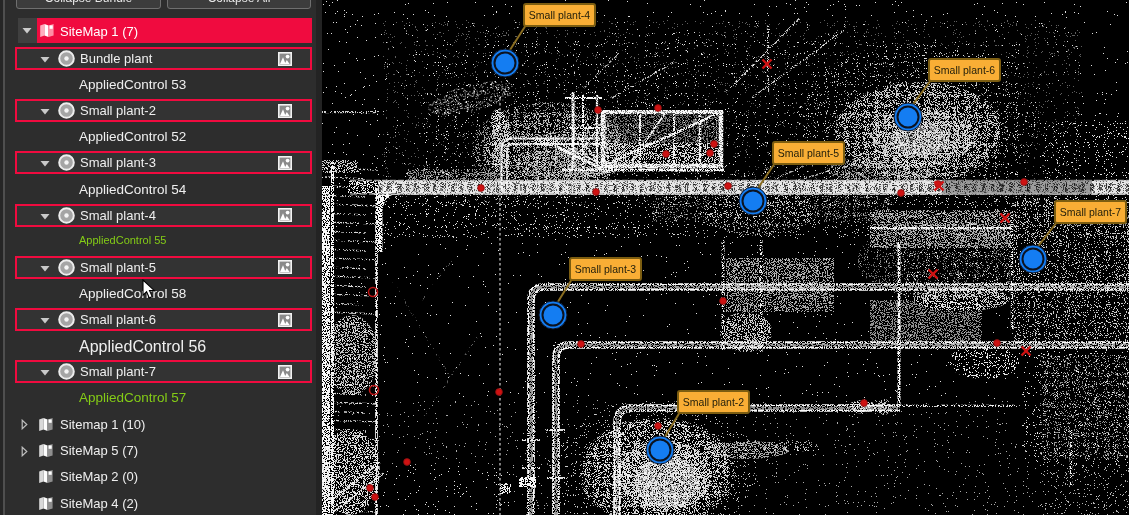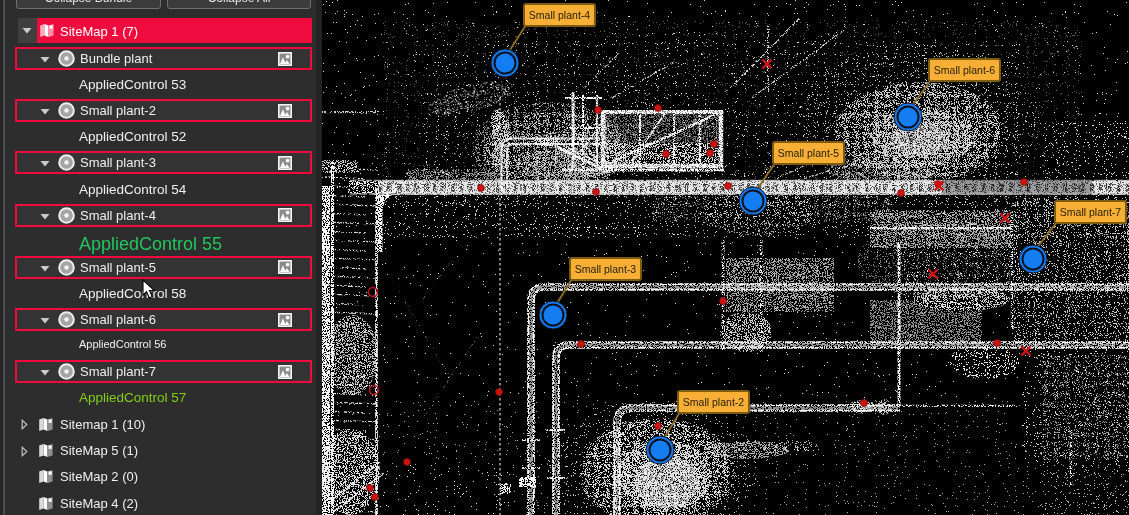--- a/index.html
+++ b/index.html
@@ -114,21 +114,21 @@
 
 <div style="position:absolute;left:80px;top:207.6px;color:#efefef;font-size:13px;white-space:nowrap">Small plant-4</div>
 
 <svg style="position:absolute;left:278px;top:208.1px" width="14" height="14" viewBox="0 0 14 14">
       <rect x="0.8" y="0.8" width="12.4" height="12.4" fill="#8a8a8a" stroke="#f2f2f2" stroke-width="1.6"></rect>
       <circle cx="9.6" cy="4.6" r="1.9" fill="#fff"></circle>
       <path d="M2,12 L5,5.2 L7.6,12 Z" fill="#fff"></path>
       <path d="M6.6,12 L8.8,8 L11.6,12 Z" fill="#fff"></path>
     </svg>
 
-<div style="position:absolute;left:79px;top:233.7px;color:#22c55e;font-size:18px;white-space:nowrap">AppliedControl 55</div>
+<div style="position:absolute;left:79px;top:233.7px;color:#84cc16;font-size:11px;white-space:nowrap">AppliedControl 55</div>
 
 <div style="position:absolute;left:15px;top:255.8px;width:292.5px;height:19px;background:#333333;border:2px solid #f00b3f"></div>
 
 <svg style="position:absolute;left:40px;top:264.8px" width="10" height="7">
       <path d="M0.5,1 L9.5,1 L5,6.5 Z" fill="#c9c9c9"></path>
     </svg>
 
 <svg style="position:absolute;left:58px;top:258.8px" width="17" height="17">
       <circle cx="8.5" cy="8.5" r="7.3" fill="#a5a5a5" stroke="#ededed" stroke-width="2"></circle>
       <circle cx="8.5" cy="8.5" r="2.2" fill="#f5f5f5"></circle>
@@ -158,21 +158,21 @@
 
 <div style="position:absolute;left:80px;top:312.0px;color:#efefef;font-size:13px;white-space:nowrap">Small plant-6</div>
 
 <svg style="position:absolute;left:278px;top:312.5px" width="14" height="14" viewBox="0 0 14 14">
       <rect x="0.8" y="0.8" width="12.4" height="12.4" fill="#8a8a8a" stroke="#f2f2f2" stroke-width="1.6"></rect>
       <circle cx="9.6" cy="4.6" r="1.9" fill="#fff"></circle>
       <path d="M2,12 L5,5.2 L7.6,12 Z" fill="#fff"></path>
       <path d="M6.6,12 L8.8,8 L11.6,12 Z" fill="#fff"></path>
     </svg>
 
-<div style="position:absolute;left:79px;top:338.1px;color:#efefef;font-size:11px;white-space:nowrap">AppliedControl 56</div>
+<div style="position:absolute;left:79px;top:338.1px;color:#efefef;font-size:16px;white-space:nowrap">AppliedControl 56</div>
 
 <div style="position:absolute;left:15px;top:360.2px;width:292.5px;height:19px;background:#333333;border:2px solid #f00b3f"></div>
 
 <svg style="position:absolute;left:40px;top:369.2px" width="10" height="7">
       <path d="M0.5,1 L9.5,1 L5,6.5 Z" fill="#c9c9c9"></path>
     </svg>
 
 <svg style="position:absolute;left:58px;top:363.2px" width="17" height="17">
       <circle cx="8.5" cy="8.5" r="7.3" fill="#a5a5a5" stroke="#ededed" stroke-width="2"></circle>
       <circle cx="8.5" cy="8.5" r="2.2" fill="#f5f5f5"></circle>
@@ -206,21 +206,21 @@
       <path d="M1.2,1.2 L5.8,5.5 L1.2,9.8 Z" fill="none" stroke="#bdbdbd" stroke-width="1.2"></path>
     </svg>
 
 <svg style="position:absolute;left:38px;top:442.1px" width="16" height="17" viewBox="0 0 16 17">
 <path d="M1.2,3.5 L5.5,2 L5.5,13.5 L1.2,15 Z" fill="#d9d9d9"></path>
 <path d="M5.5,2 L9.5,3.5 L9.5,15 L5.5,13.5 Z" fill="#fdfdfd"></path>
 <path d="M9.5,3.5 L14.6,2 L14.6,13.5 L9.5,15 Z" fill="#8f8f8f"></path>
 <rect x="10.6" y="3.4" width="3.1" height="3.4" fill="#fff"></rect>
 </svg>
 
-<div style="position:absolute;left:60px;top:443.1px;color:#efefef;font-size:13px;white-space:nowrap">SiteMap 5 (1)</div>
+<div style="position:absolute;left:60px;top:443.1px;color:#efefef;font-size:13px;white-space:nowrap">SiteMap 5 (7)</div>
 
 <svg style="position:absolute;left:38px;top:468.3px" width="16" height="17" viewBox="0 0 16 17">
 <path d="M1.2,3.5 L5.5,2 L5.5,13.5 L1.2,15 Z" fill="#d9d9d9"></path>
 <path d="M5.5,2 L9.5,3.5 L9.5,15 L5.5,13.5 Z" fill="#fdfdfd"></path>
 <path d="M9.5,3.5 L14.6,2 L14.6,13.5 L9.5,15 Z" fill="#8f8f8f"></path>
 <rect x="10.6" y="3.4" width="3.1" height="3.4" fill="#fff"></rect>
 </svg>
 
 <div style="position:absolute;left:60px;top:469.3px;color:#efefef;font-size:13px;white-space:nowrap">SiteMap 2 (0)</div>
 

